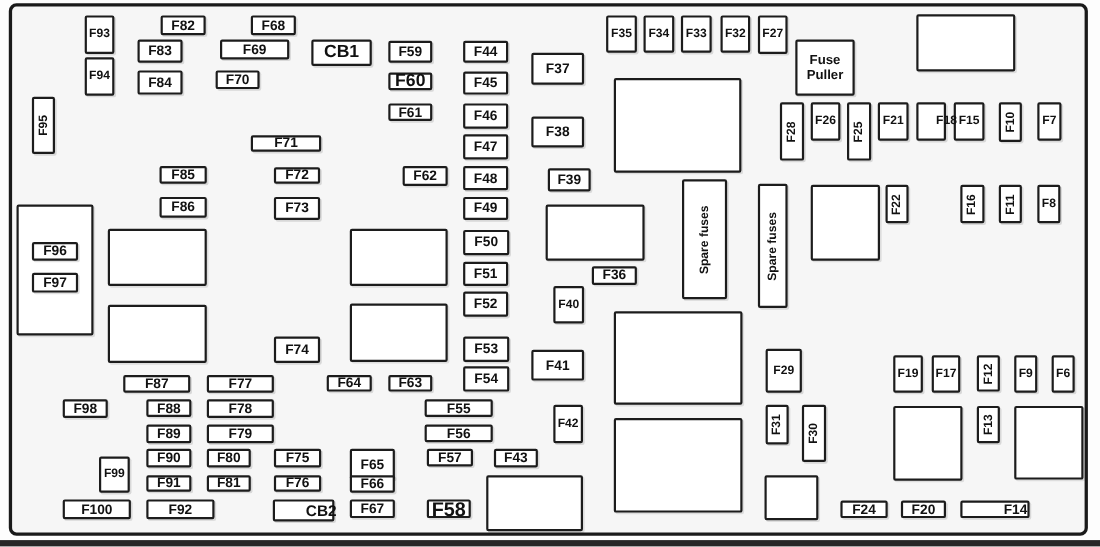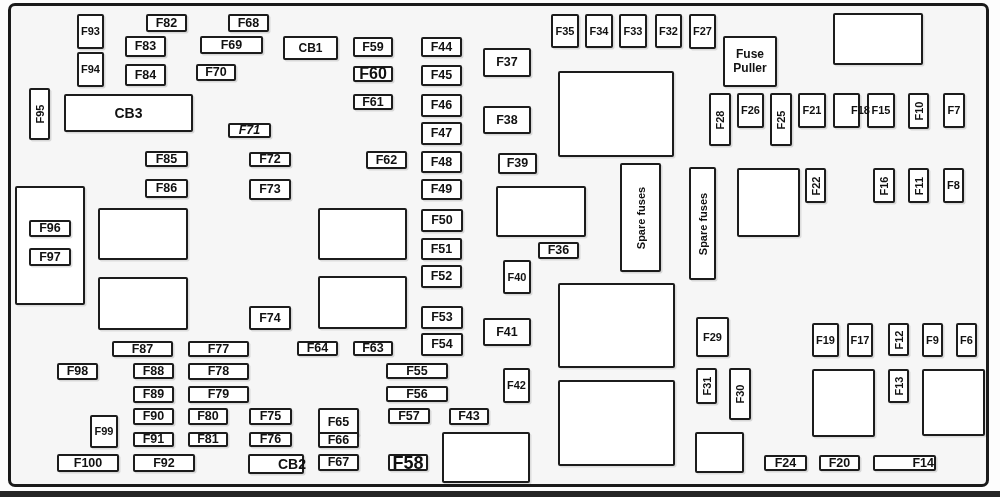--- a/index.html
+++ b/index.html
@@ -249,21 +249,21 @@
     </div>
     <div class="box" style="left: 228px; top: 14px; width: 41px; height: 18px;">
       <span class="lbl" style="font-size: 12.5px;">F68</span>
     </div>
     <div class="box" style="left: 200px; top: 36px; width: 63px; height: 18px;">
       <span class="lbl" style="font-size: 12.5px;">F69</span>
     </div>
     <div class="box" style="left: 196px; top: 64px; width: 40px; height: 17px;">
       <span class="lbl" style="font-size: 12.5px;">F70</span>
     </div>
-    <div class="box" style="left: 228px; top: 123px; width: 43px; height: 15px; font-style: italic;">
+    <div class="box" style="left: 228px; top: 123px; width: 64px; height: 15px;">
       <span class="lbl" style="font-size: 12.5px;">F71</span>
     </div>
     <div class="box" style="left: 249px; top: 152px; width: 42px; height: 15px;">
       <span class="lbl" style="font-size: 12.5px;">F72</span>
     </div>
     <div class="box" style="left: 249px; top: 179px; width: 42px; height: 21px;">
       <span class="lbl" style="font-size: 12.5px;">F73</span>
     </div>
     <div class="box" style="left: 249px; top: 306px; width: 42px; height: 24px;">
       <span class="lbl" style="font-size: 12.5px;">F74</span>
@@ -340,21 +340,18 @@
     <div class="box" style="left: 57px; top: 363px; width: 41px; height: 17px;">
       <span class="lbl" style="font-size: 12.5px;">F98</span>
     </div>
     <div class="box" style="left: 90px; top: 415px; width: 28px; height: 33px;">
       <span class="lbl" style="font-size: 11px;">F99</span>
     </div>
     <div class="box" style="left: 57px; top: 454px; width: 62px; height: 18px;">
       <span class="lbl" style="font-size: 12.5px;">F100</span>
     </div>
     <div class="box" style="left: 283px; top: 36px; width: 55px; height: 24px;">
-      <span class="lbl" style="font-size: 12px;">CB1</span>
+      <span class="lbl" style="font-size: 16px;">CB1</span>
     </div>
     <div class="box" style="left: 248px; top: 454px; width: 56px; height: 20px; padding-left: 32px;">
       <span class="lbl" style="font-size: 14px;">CB2</span>
-    </div>
-    <div class="box" style="left: 64px; top: 94px; width: 129px; height: 38px;">
-      <span class="lbl" style="font-size: 14px;">CB3</span>
     </div>
   </div>
 
 </body></html>

